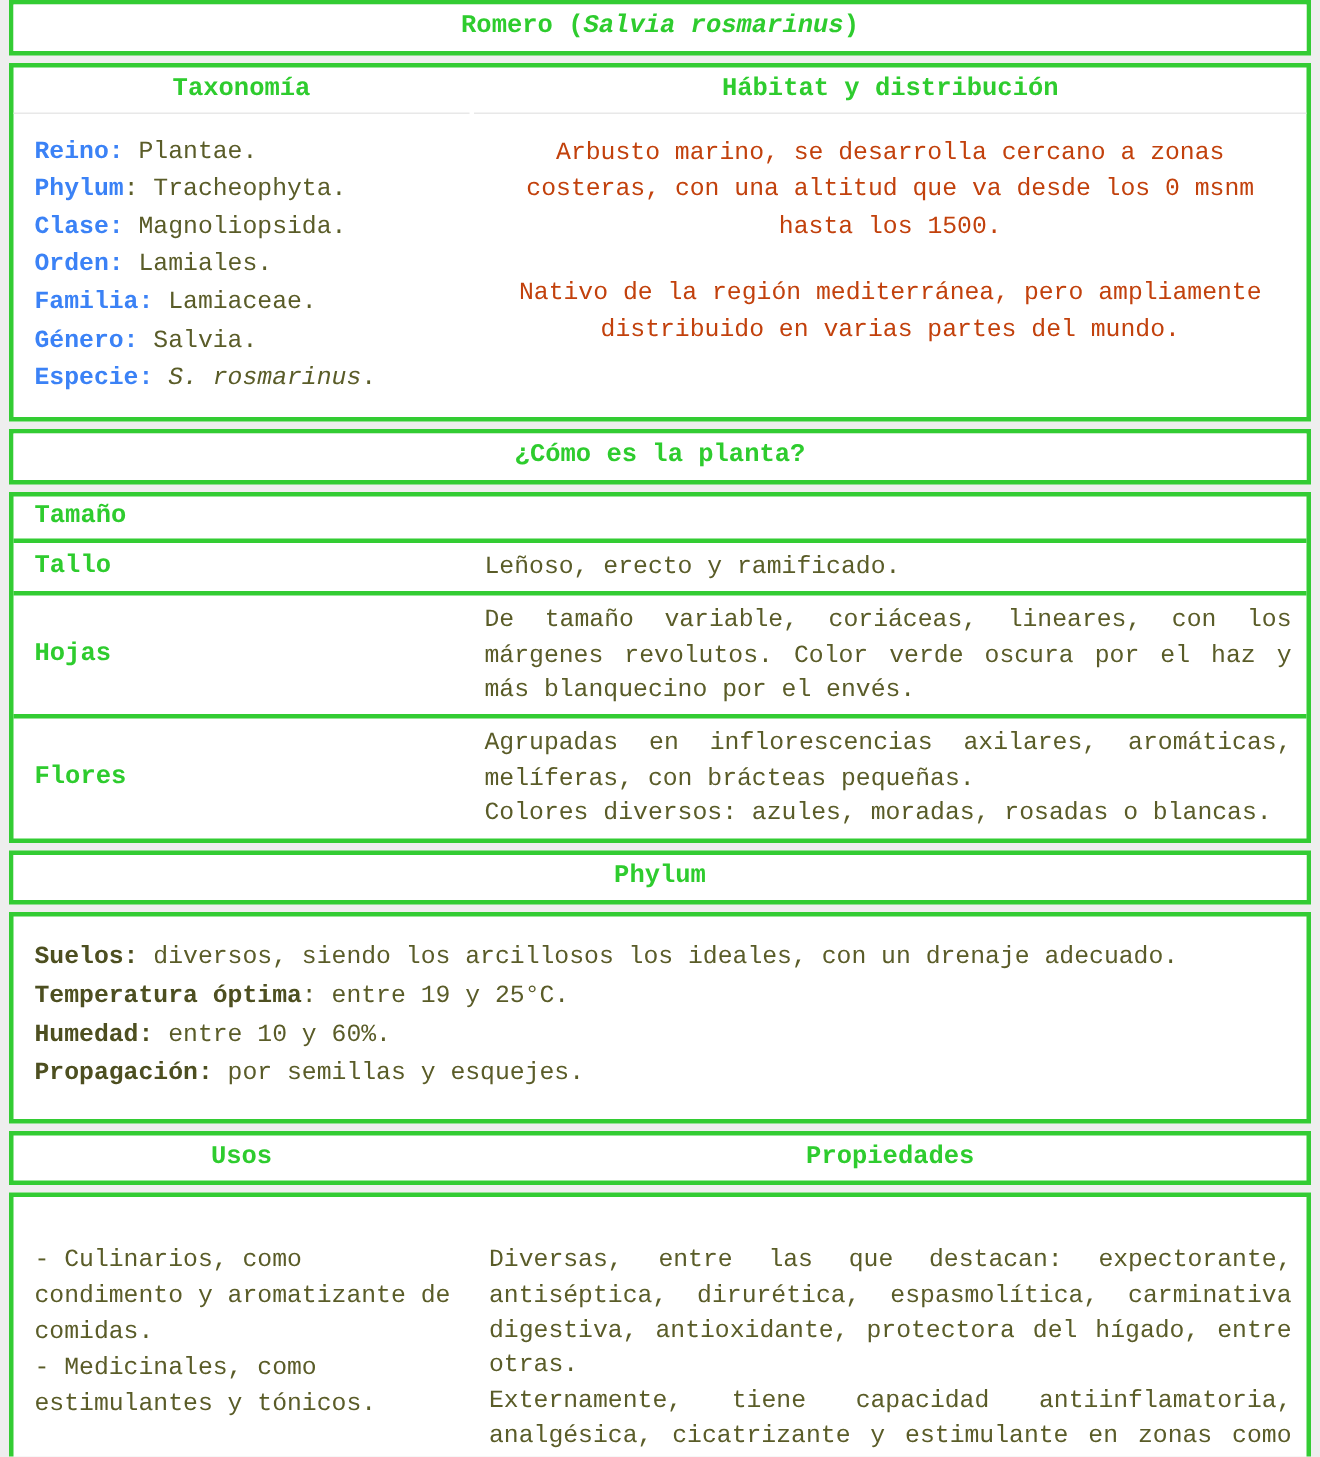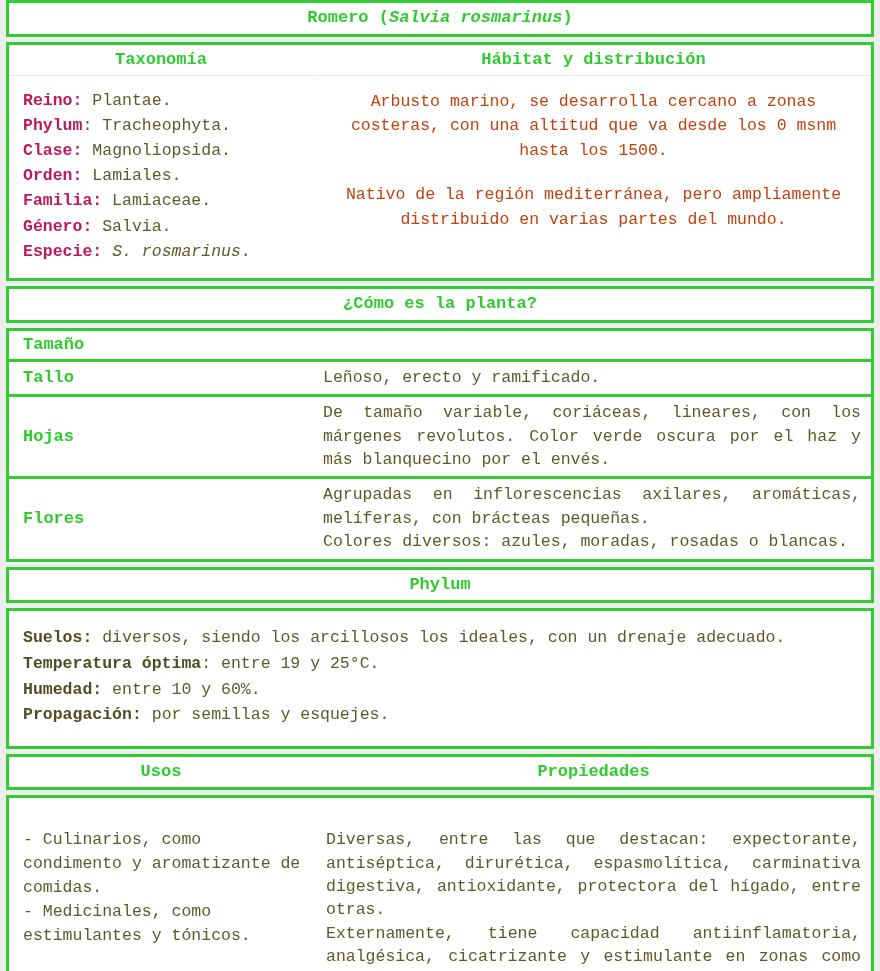--- a/index.html
+++ b/index.html
@@ -84,21 +84,21 @@
 
   
   .taxo {
     padding: 12px 0 14px 14px;
     color: #5a5c28;
     font-size: 16.5px;
     line-height: 1.53;
   }
   .taxo .rank {
     font-weight: bold;
-    color: #be185d;
+    color: #3b82f6;
   }
   .taxo .sci {
     font-style: italic;
   }
 
   
   .habitat {
     padding: 14px 18px 14px;
     color: #c2410c;
     font-size: 16.5px;

